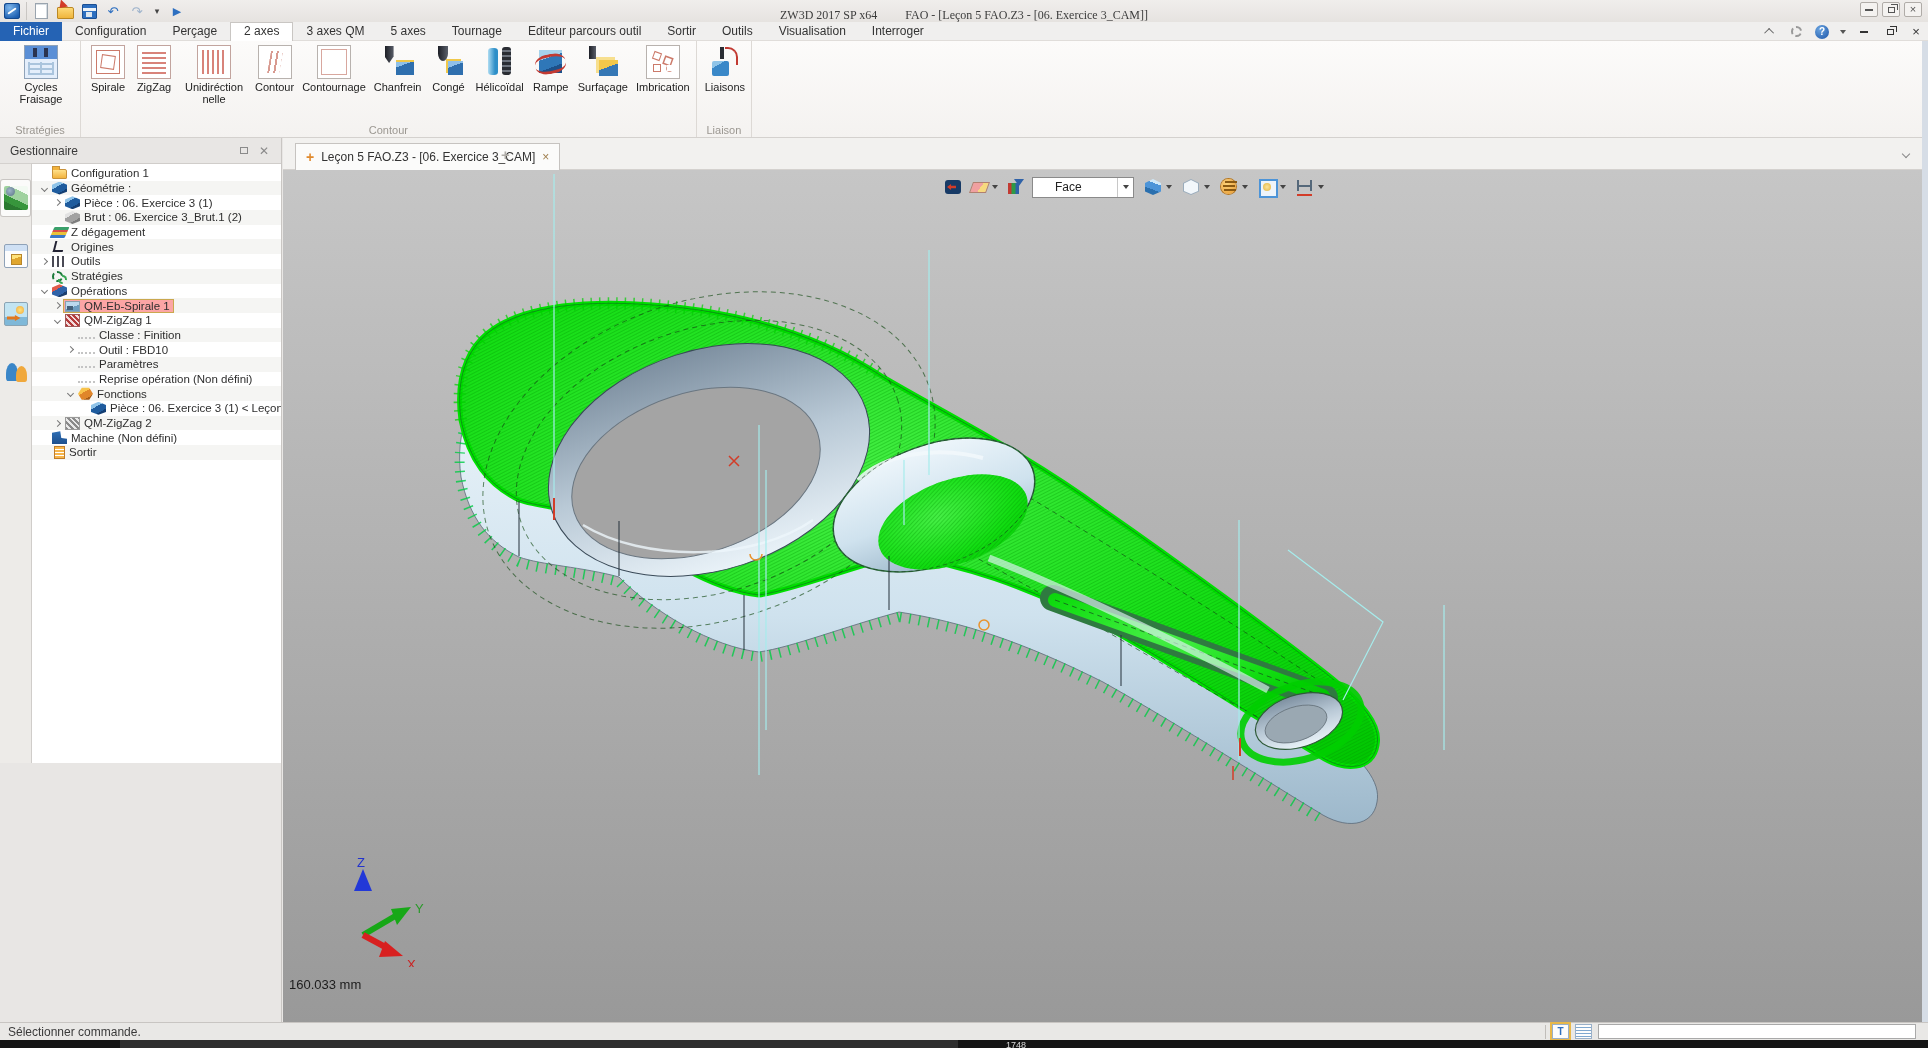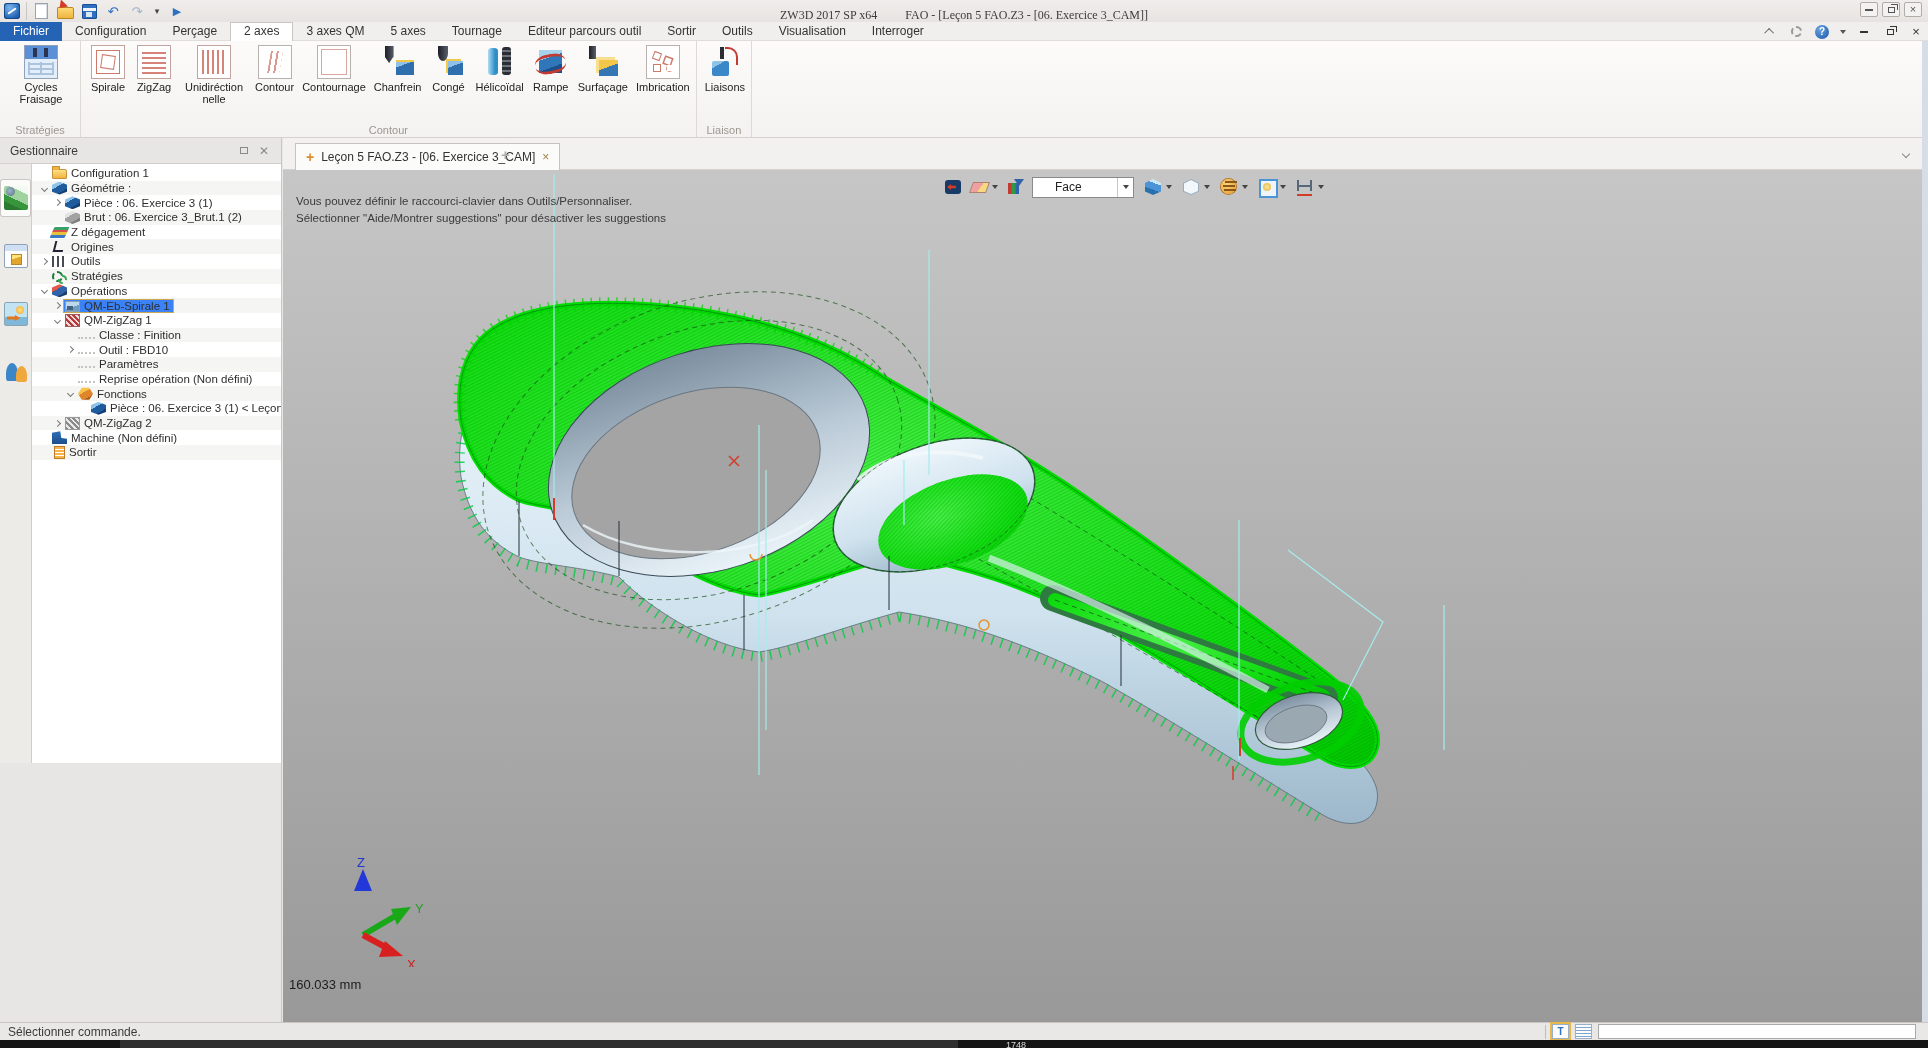--- a/index.html
+++ b/index.html
@@ -140,21 +140,21 @@
      border-radius:50% 50% 20% 20%/60% 60% 20% 20%;}
   .tree{flex:1;background:#fff;border-left:1px solid #d0cdca;border-top:1px solid #d0cdca;overflow:hidden;padding-top:2px;}
   .trow{display:flex;align-items:center;height:14.7px;padding-left:calc(6px + var(--lv,0)*13px);white-space:nowrap;}
   .trow:nth-of-type(even){background:#f5f5f3;}
   .exp{width:12px;height:12px;flex:none;display:flex;align-items:center;justify-content:center;}
   .exp::before{content:"";width:4px;height:4px;border-right:1.4px solid #777;border-bottom:1.4px solid #777;}
   .exp[data-exp="closed"]::before{transform:rotate(-45deg);}
   .exp[data-exp="open"]::before{transform:rotate(45deg);}
   .exp[data-exp="none"]{visibility:hidden;}
   .hlw{display:flex;align-items:center;padding:0 3px 0 1px;border:1px solid transparent;height:14px;}
-  .trow.selected .hlw{background:#3b82f6;border-color:#caa84f;}
+  .trow.selected .hlw{background:#fca5a5;border-color:#caa84f;}
   .tlbl{font-size:11.5px;color:#2e2e2e;}
   .ticon{width:15px;height:13px;flex:none;position:relative;margin-right:4px;}
   .ticon::before,.ticon::after{content:"";position:absolute;}
   .ticon[data-icon="folder-icon"]{background:linear-gradient(#fee08a,#f2b33d);border:1px solid #c8923a;border-radius:1px 2px 1px 1px;height:10px;margin-top:2px;}
   .ticon[data-icon="folder-icon"]::before{left:-1px;top:-4px;width:6px;height:3px;background:#f2b33d;border:1px solid #c8923a;border-bottom:none;}
   .ticon[data-icon="cube-blue-icon"],.ticon[data-icon="operations-icon"],.ticon[data-icon="cube-gray-icon"]{
      clip-path:polygon(50% 0,100% 25%,100% 78%,50% 100%,0 78%,0 25%);}
   .ticon[data-icon="cube-blue-icon"]{background:linear-gradient(150deg,#8fc3e8 35%,#1f5c9e 35% 70%,#143f74 70%);}
   .ticon[data-icon="cube-gray-icon"]{background:linear-gradient(150deg,#e2e2e2 35%,#a2a2a2 35% 70%,#7e7e7e 70%);}
   .ticon[data-icon="operations-icon"]{background:linear-gradient(150deg,#e05a4a 38%,#2f62a8 38% 72%,#1c3f70 72%);}
@@ -681,24 +681,20 @@
       <g fill="none">
         <line x1="271" y1="328" x2="271" y2="350" stroke="#d23c28" stroke-width="2"></line>
         <path d="M 446,286 l 10,10 M 456,286 l -10,10" stroke="#d23c28" stroke-width="1.5"></path>
         <path d="M 467,384 a 6,6 0 1 0 12,0" stroke="#e8922c" stroke-width="1.5"></path>
         <circle cx="701" cy="455" r="5" stroke="#e8922c" stroke-width="1.5"></circle>
         <line x1="957" y1="568" x2="957" y2="586" stroke="#d23c28" stroke-width="2"></line>
         <line x1="950" y1="596" x2="950" y2="610" stroke="#d23c28" stroke-width="1.5"></line>
       </g>
     </svg>
 
-    <div class="hints">
-      <div>Vous pouvez définir le raccourci-clavier dans Outils/Personnaliser.</div>
-      <div>Sélectionner "Aide/Montrer suggestions" pour désactiver les suggestions</div>
-    </div>
 
     <div class="vtoolbar">
       <span class="vicon" data-icon="exit-icon"></span>
       <span class="vt-group">
         <span class="vicon" data-icon="eraser-icon"></span>
         <span class="vcaret"></span>
       </span>
       <span class="vicon" data-icon="filter-icon"></span>
       <span class="facebox">
         <span class="fval">Face</span>

